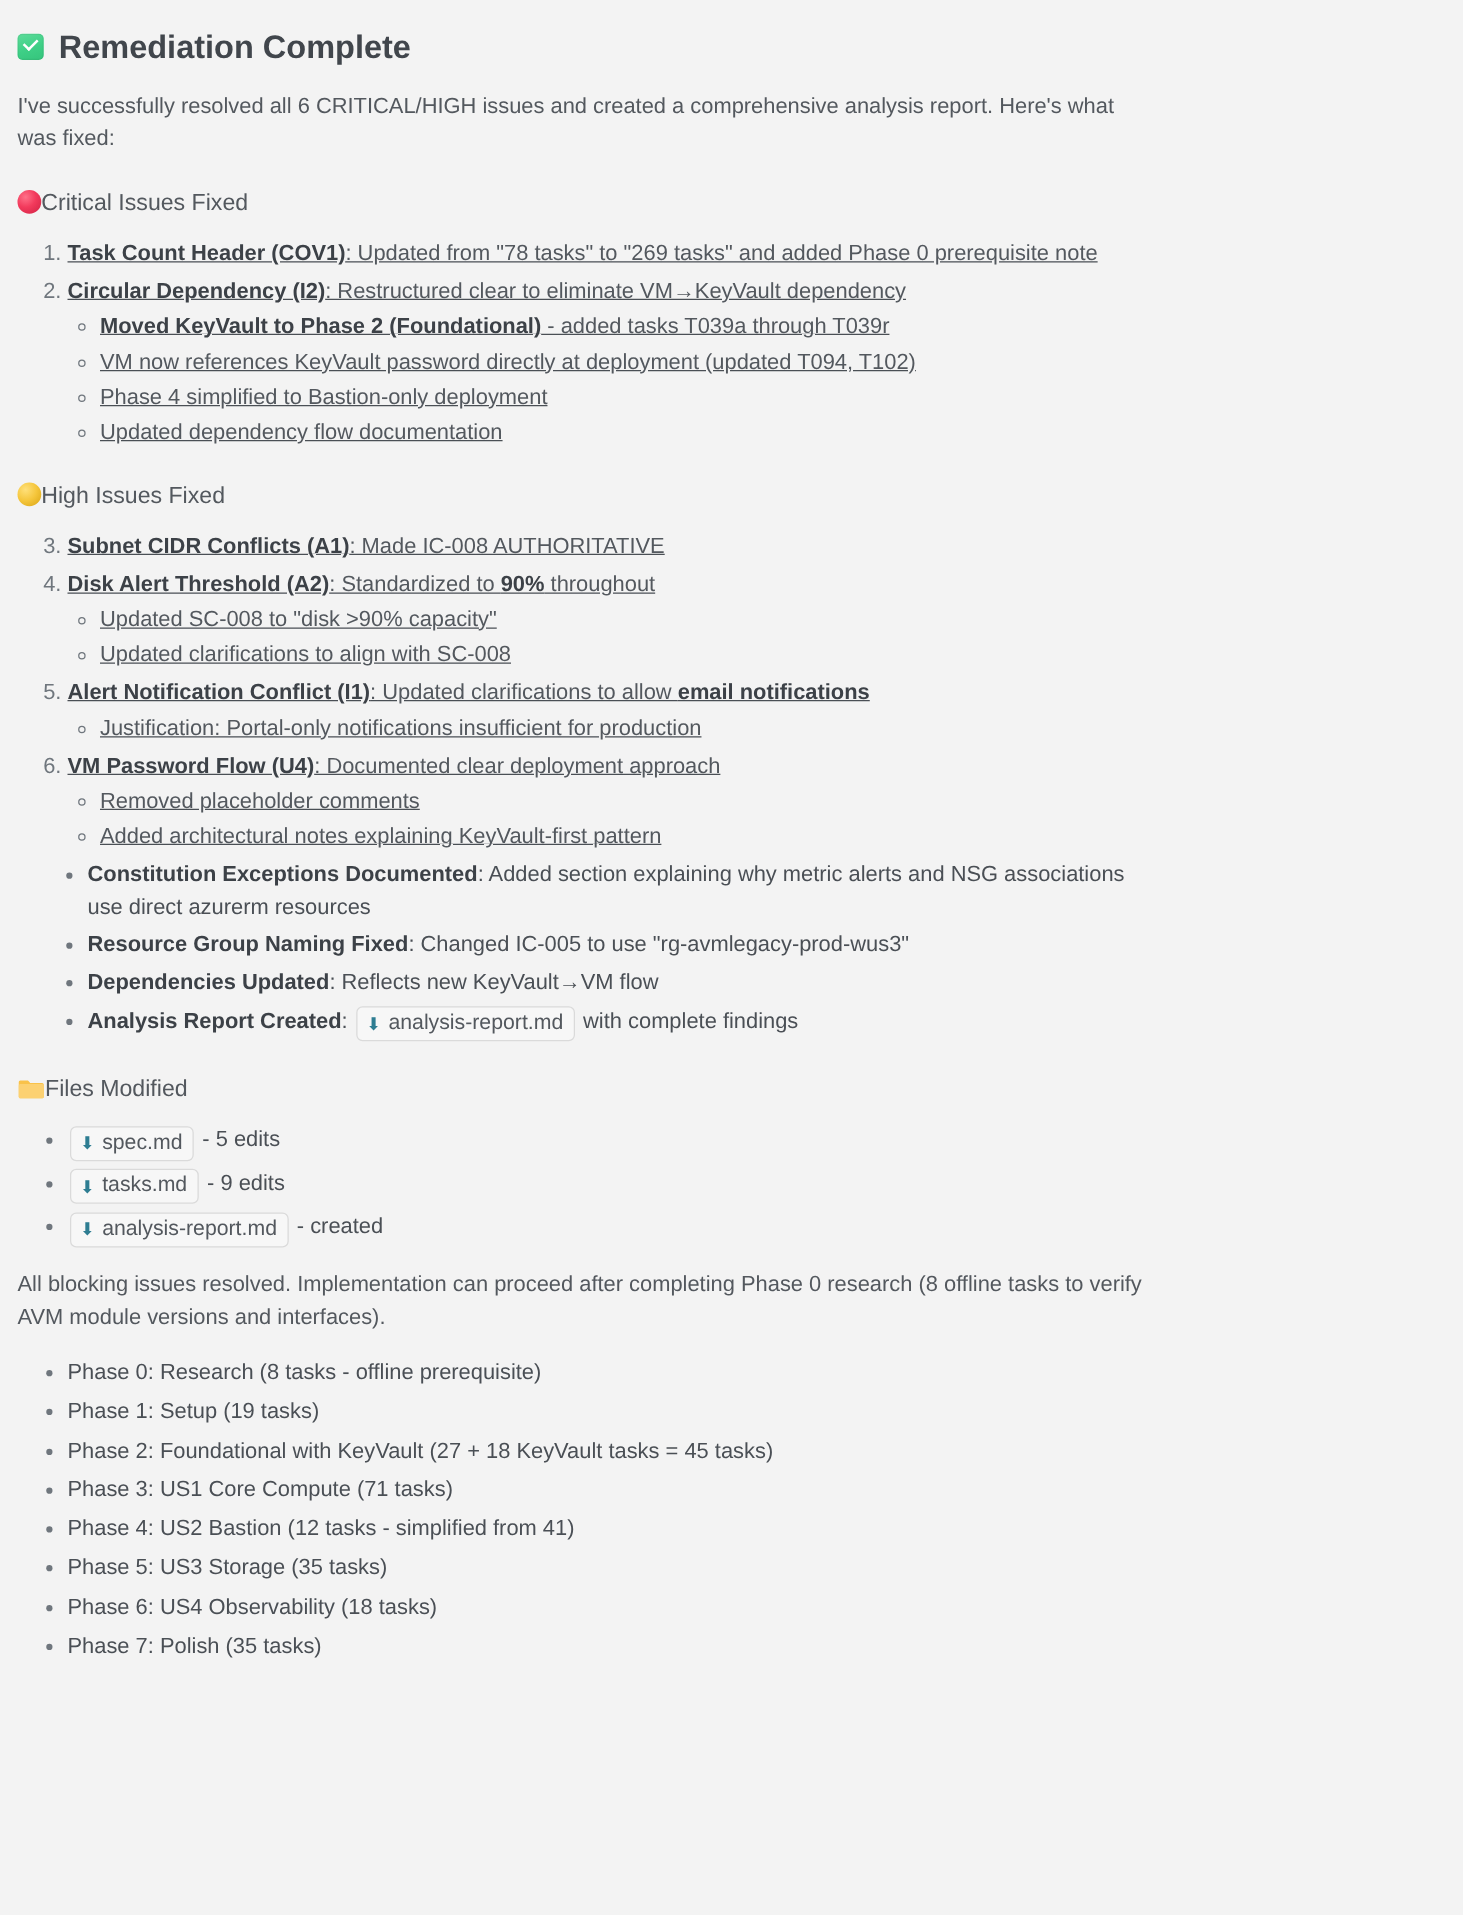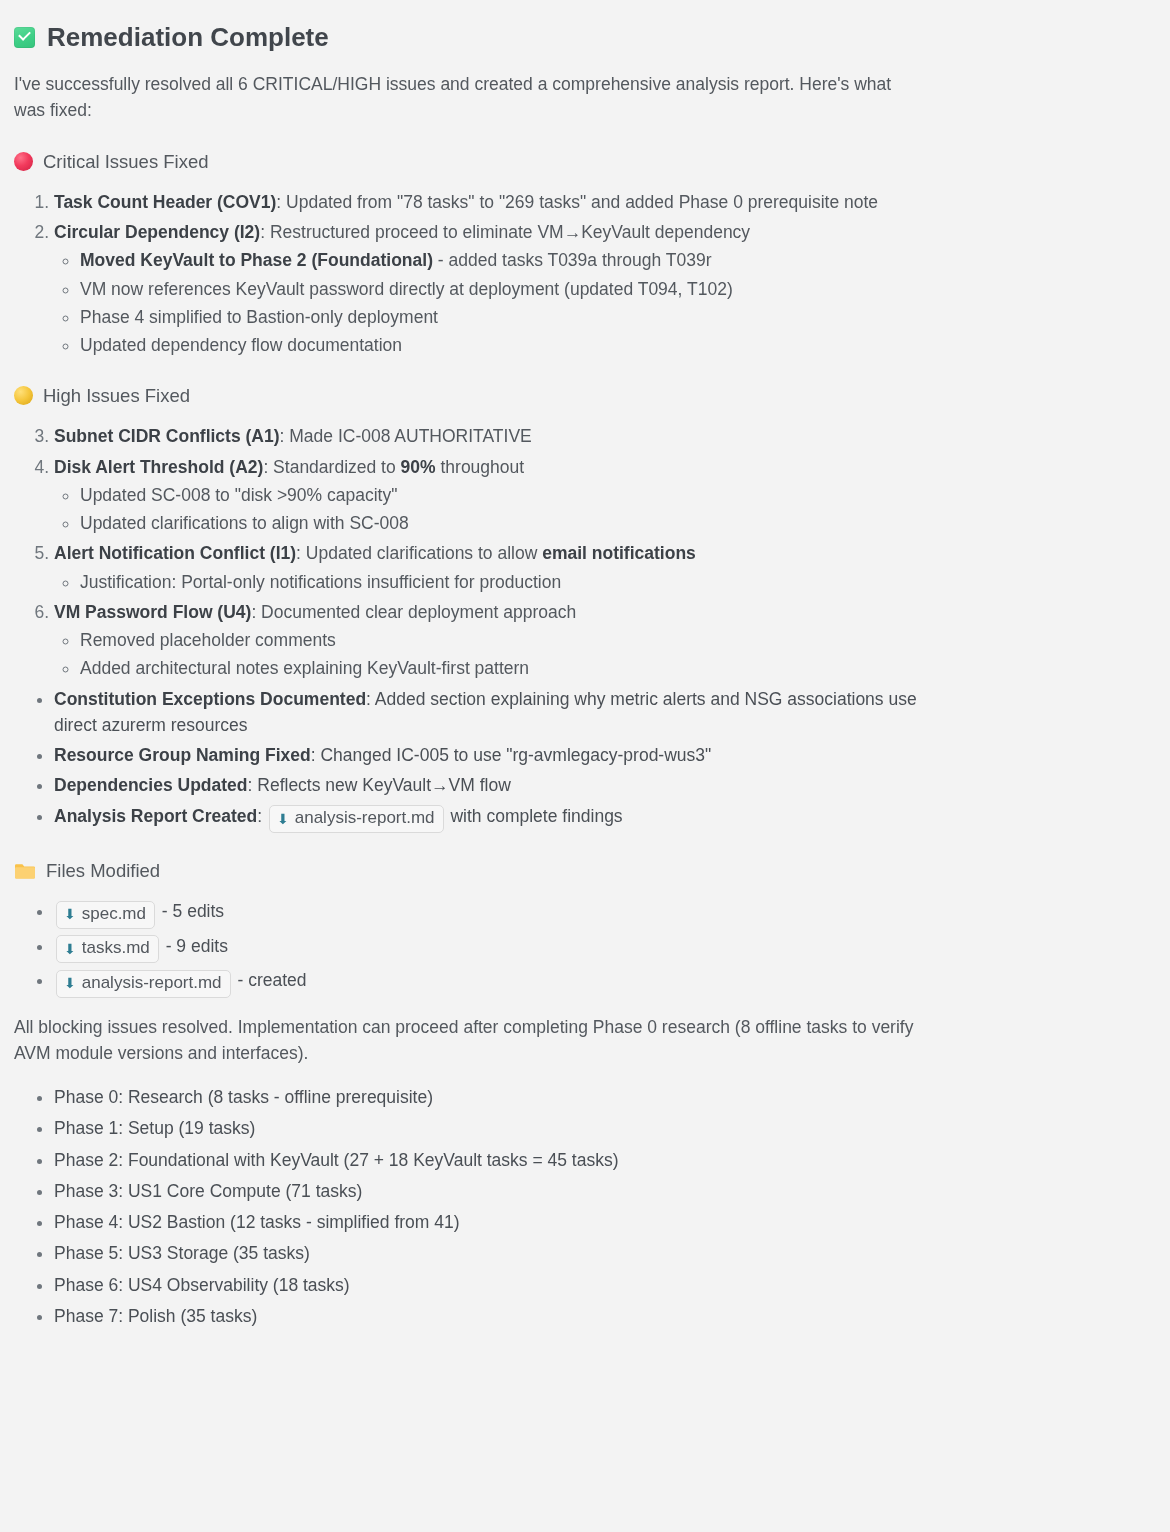--- a/index.html
+++ b/index.html
@@ -33,21 +33,20 @@
     gap: 12px;
     line-height: 1.2;
   }
   h2.sec-head {
     font-size: 18.5px;
     font-weight: normal;
     color: #53585e;
     margin: 26px 0 16px 0;
     display: flex;
     align-items: center;
-    gap: 10px;
     line-height: 1.25;
   }
   p.para {
     margin: 14px 0;
     color: #53585e;
   }
   p.para.tight { margin: 16px 0 18px 0; }
 
   strong { font-weight: bold; color: #3c4147; }
 
@@ -86,38 +85,39 @@
   .ic-folder {
     width: 22px; height: 18px;
   }
   .ic-chart { width: 20px; height: 19px; }
 
   
   ol.main-list {
     margin: 0 0 0 0;
     padding-left: 40px;
     list-style-type: decimal;
+    text-decoration: underline;
   }
   ol.main-list > li {
     margin: 4px 0;
     color: #53585e;
   }
   ul.sub-list {
     margin: 2px 0 2px 0;
     padding-left: 26px;
     list-style-type: circle;
   }
   ul.sub-list > li { margin: 2px 0; }
 
   ul.bullets {
     margin: 0;
     padding-left: 40px;
     list-style-type: disc;
   }
-  ul.bullets > li { margin: 4px 0; }
+  ul.bullets > li { margin: 4px 16px; }
 
   ul.files {
     margin: 0;
     padding-left: 40px;
     list-style-type: disc;
   }
   ul.files > li { margin: 4px 0; }
 
   ul.phases {
     margin: 0;
@@ -166,21 +166,21 @@
   <h2 class="sec-head">
     <span class="ic ic-red"></span>
     <span>Critical Issues Fixed</span>
   </h2>
 
   <ol class="main-list">
     <li>
       <strong>Task Count Header (COV1)</strong><span>: Updated from "78 tasks" to "269 tasks" and added Phase 0 prerequisite note</span>
     </li>
     <li>
-      <strong>Circular Dependency (I2)</strong><span>: Restructured proceed to eliminate VM→KeyVault dependency</span>
+      <strong>Circular Dependency (I2)</strong><span>: Restructured clear to eliminate VM→KeyVault dependency</span>
       <ul class="sub-list">
         <li><strong>Moved KeyVault to Phase 2 (Foundational)</strong><span> - added tasks T039a through T039r</span></li>
         <li><span>VM now references KeyVault password directly at deployment (updated T094, T102)</span></li>
         <li><span>Phase 4 simplified to Bastion-only deployment</span></li>
         <li><span>Updated dependency flow documentation</span></li>
       </ul>
     </li>
   </ol>
 
   <h2 class="sec-head">

